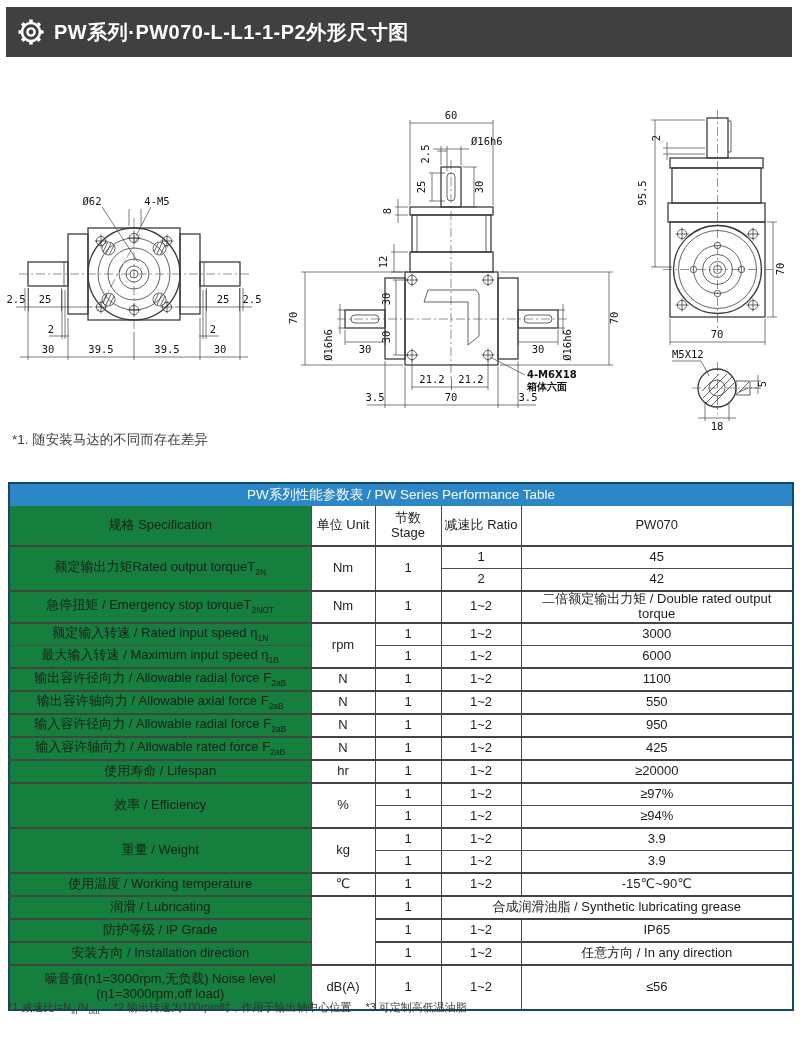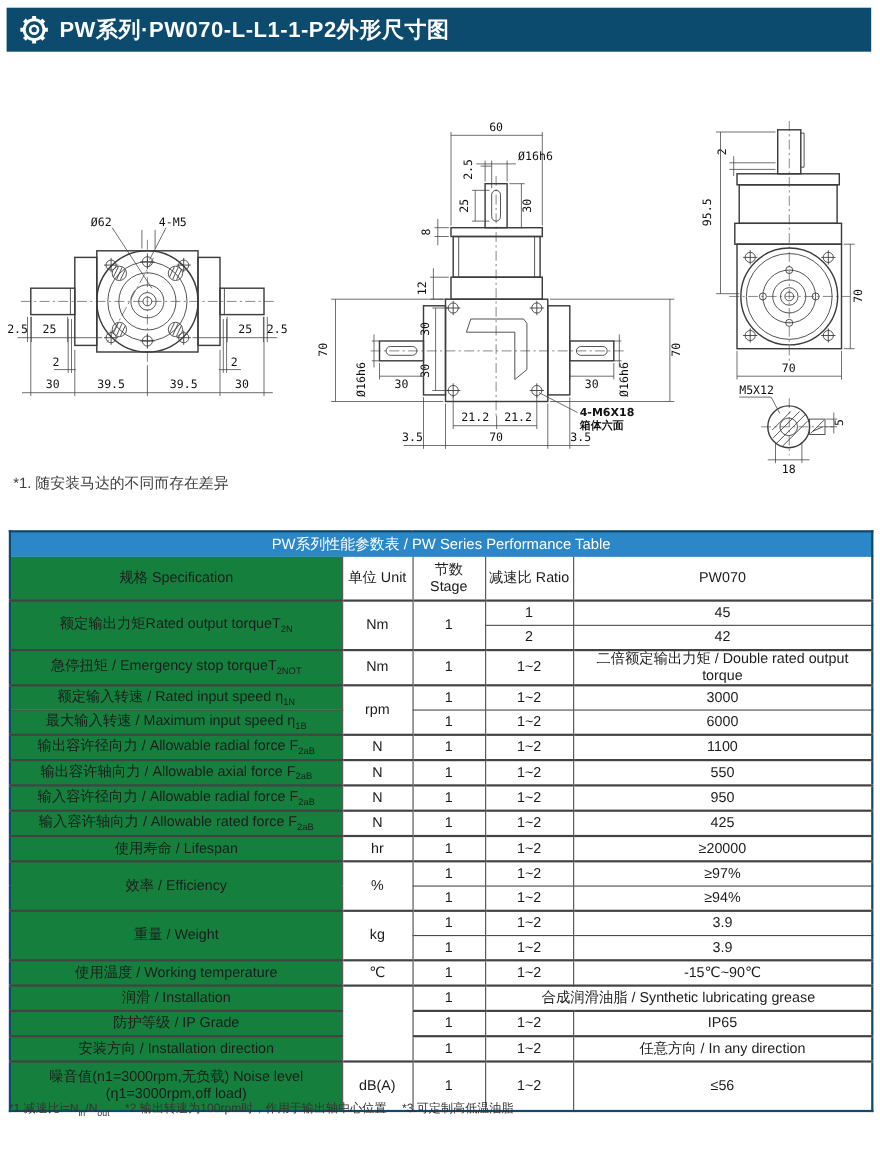--- a/index.html
+++ b/index.html
@@ -1,18 +1,18 @@
 <!DOCTYPE html>
 <html><head>
 <meta charset="utf-8">
 <style>
   html,body{margin:0;padding:0;background:#ffffff;font-family:"Liberation Sans","DejaVu Sans",sans-serif;}
   .page{position:relative;width:800px;height:1050px;background:#fff;overflow:hidden;}
   
-  .hdr{position:absolute;left:6px;top:7px;width:786px;height:40px;background:#0c4a6e;display:flex;align-items:center;}
+  .hdr{position:absolute;left:6px;top:7px;width:786px;height:50px;background:#404040;display:flex;align-items:center;}
   .hdr .gear{margin-left:10px;flex:0 0 auto;}
   .hdr .ttl{color:#fff;font-size:20px;font-weight:bold;margin-left:8px;letter-spacing:.5px;}
   
   .draw{position:absolute;left:5px;top:88px;}
   .b{fill:none;stroke:#3c3c3c;stroke-width:1.3;}
   .d{fill:none;stroke:#3c3c3c;stroke-width:0.8;}
   .cl{fill:none;stroke:#666;stroke-width:0.7;stroke-dasharray:9 3 2 3;}
   .dm{fill:none;stroke:#444;stroke-width:0.7;}
   .dt{font-family:"DejaVu Sans Mono",monospace;font-size:10.5px;fill:#111;text-anchor:middle;}
   .dtl{text-anchor:start;}
@@ -467,21 +467,21 @@
         <td>3.9</td>
       </tr>
       <tr class="g">
         <td class="spec">使用温度 / Working temperature</td>
         <td>℃</td>
         <td>1</td>
         <td>1~2</td>
         <td>-15℃~90℃</td>
       </tr>
       <tr class="g">
-        <td class="spec">润滑 / Installation</td>
+        <td class="spec">润滑 / Lubricating</td>
         <td rowspan="3"></td>
         <td>1</td>
         <td colspan="2">合成润滑油脂 / Synthetic lubricating grease</td>
       </tr>
       <tr class="g">
         <td class="spec">防护等级 / IP Grade</td>
         <td>1</td>
         <td>1~2</td>
         <td>IP65</td>
       </tr>

